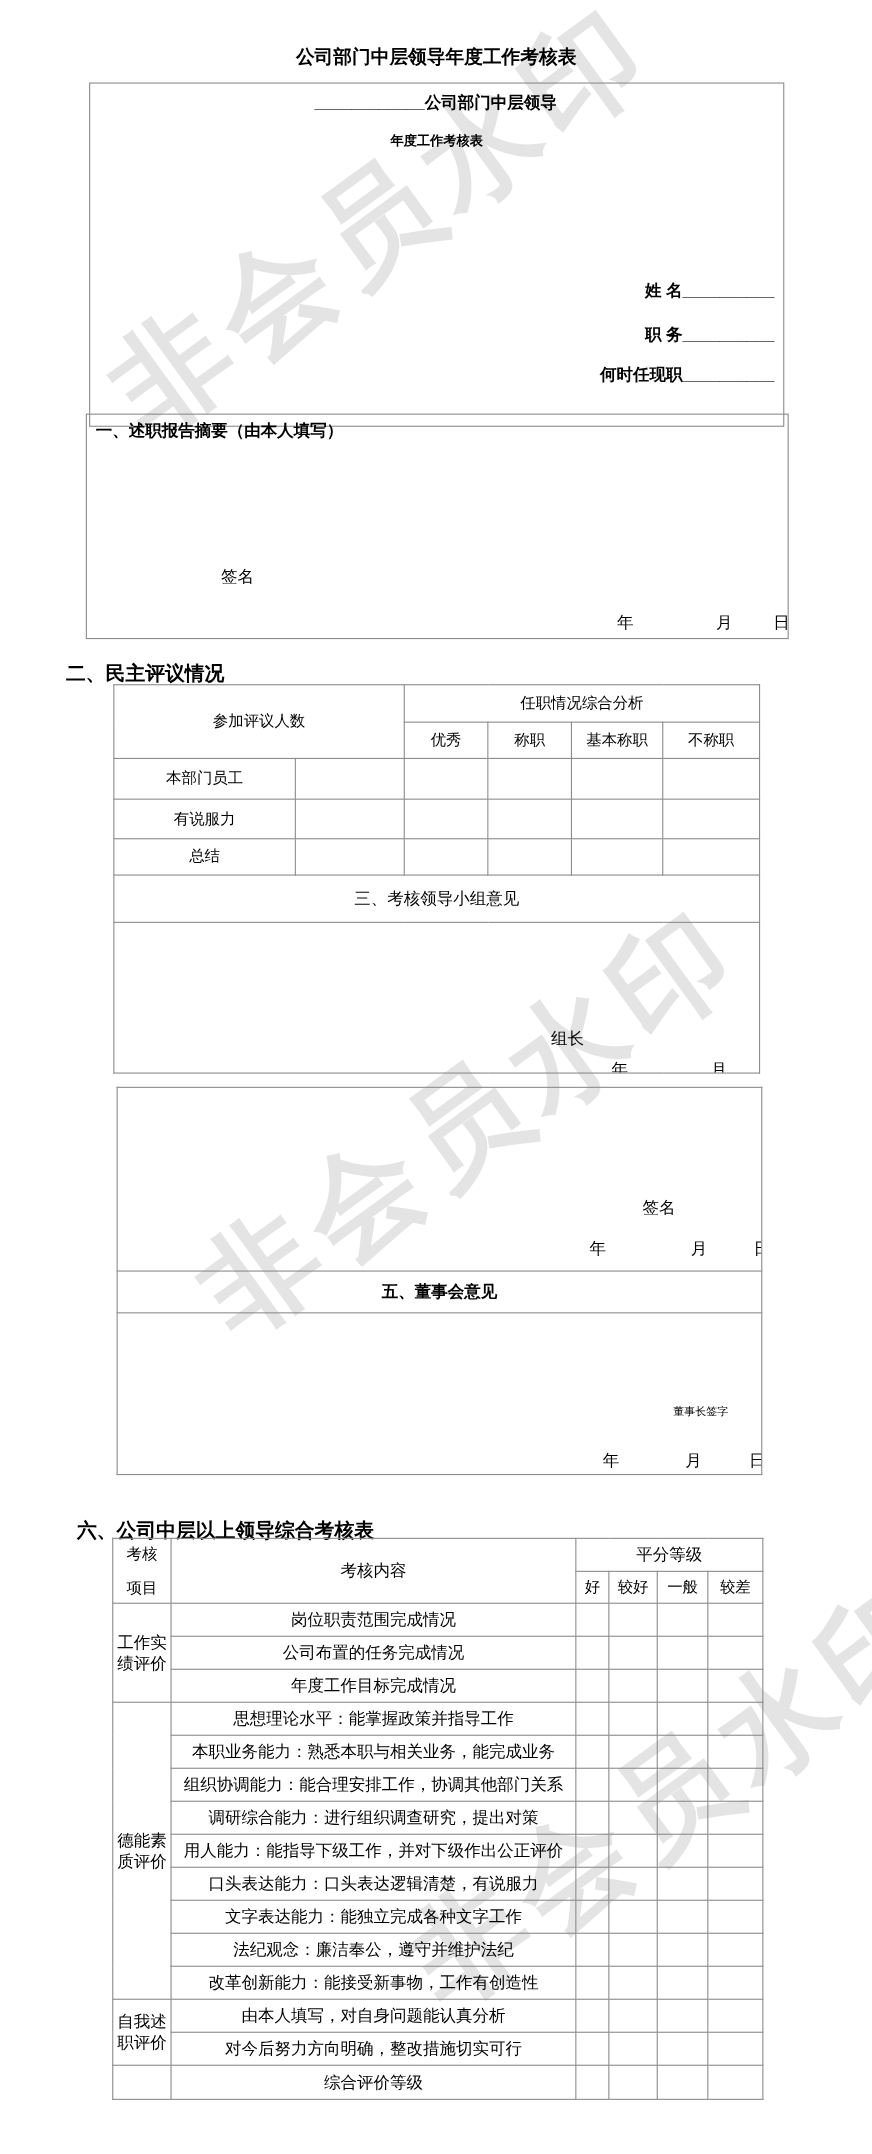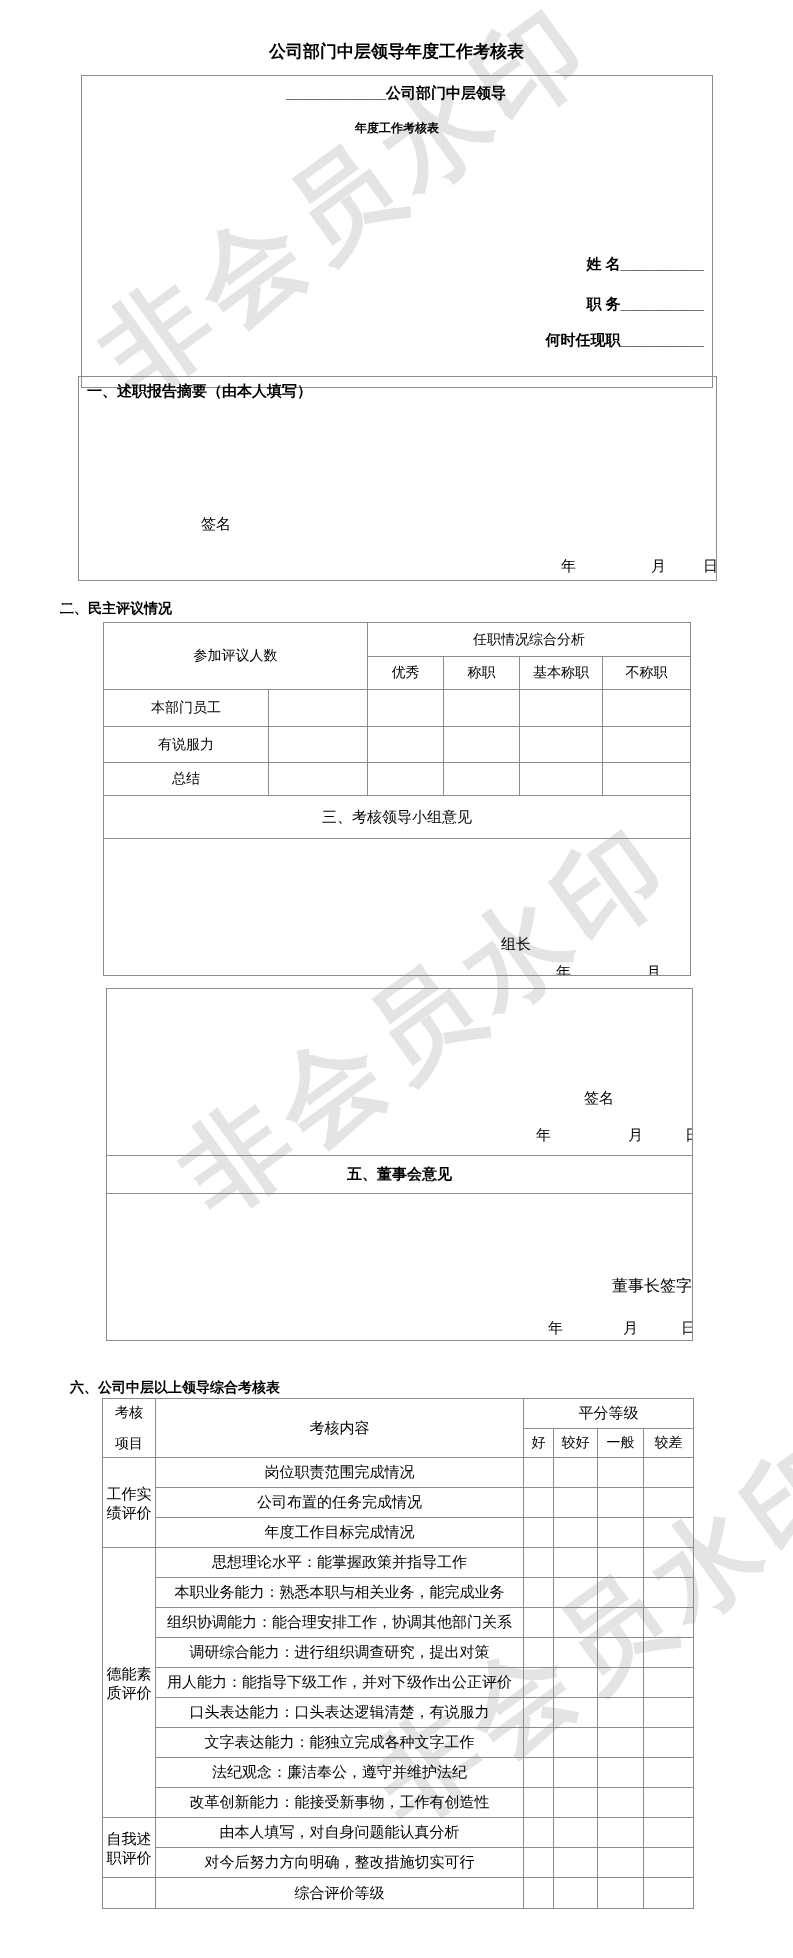--- a/index.html
+++ b/index.html
@@ -16,21 +16,21 @@
   .b1l2{position:absolute;top:44px;left:0;width:100%;text-align:center;font-size:12px;font-weight:bold;}
   .b1l3{position:absolute;top:82px;left:0;width:100%;text-align:center;font-size:15px;font-weight:bold;}
   .b1f{position:absolute;right:8px;font-size:15px;font-weight:bold;white-space:nowrap;text-align:right;}
   
   .box2{position:absolute;left:78px;top:376px;width:637px;height:203px;border:1px solid #8c8c8c;}
   .b2h{position:absolute;top:5px;left:8px;font-size:15px;font-weight:bold;}
   .b2sign{position:absolute;left:122px;top:138px;font-size:15px;}
   .dateline{position:absolute;left:0;width:100%;height:20px;font-size:15px;}
   .dateline span{position:absolute;top:0;}
   
-  .sec-head{position:absolute;font-size:14px;font-weight:bold;white-space:nowrap;}
+  .sec-head{position:absolute;font-size:18px;font-weight:bold;white-space:nowrap;}
   table{border-collapse:collapse;table-layout:fixed;}
   td{border:1px solid #8c8c8c;font-size:14px;text-align:center;vertical-align:middle;
      padding:0;overflow:hidden;}
   .t2{position:absolute;left:103px;top:622px;width:588px;}
   .t45{position:absolute;left:106px;top:988px;width:587px;}
   .t6{position:absolute;left:102px;top:1398px;width:592px;}
   .t6 td{font-size:15px;}
   .t6 .grades td{font-size:14px;}
   .cell-rel{position:relative;width:100%;}
   .bold-cell{font-weight:bold;font-size:15px;}
@@ -155,21 +155,21 @@
             </div>
           </div>
         </td>
       </tr>
       <tr style="height:38px;">
         <td class="bold-cell">五、董事会意见</td>
       </tr>
       <tr style="height:147px;">
         <td style="vertical-align:top;">
           <div class="cell-rel" style="height:146px;overflow:hidden;text-align:left;">
-            <span style="position:absolute;left:505px;top:82px;font-size:16px;">董事长签字</span>
+            <span style="position:absolute;left:505px;top:82px;font-size:10px;">董事长签字</span>
             <div class="dateline" style="top:125px;">
               <span style="left:441px;">年</span>
               <span style="left:516px;">月</span>
               <span style="left:574px;">日</span>
             </div>
           </div>
         </td>
       </tr>
     </tbody>
       </table>

